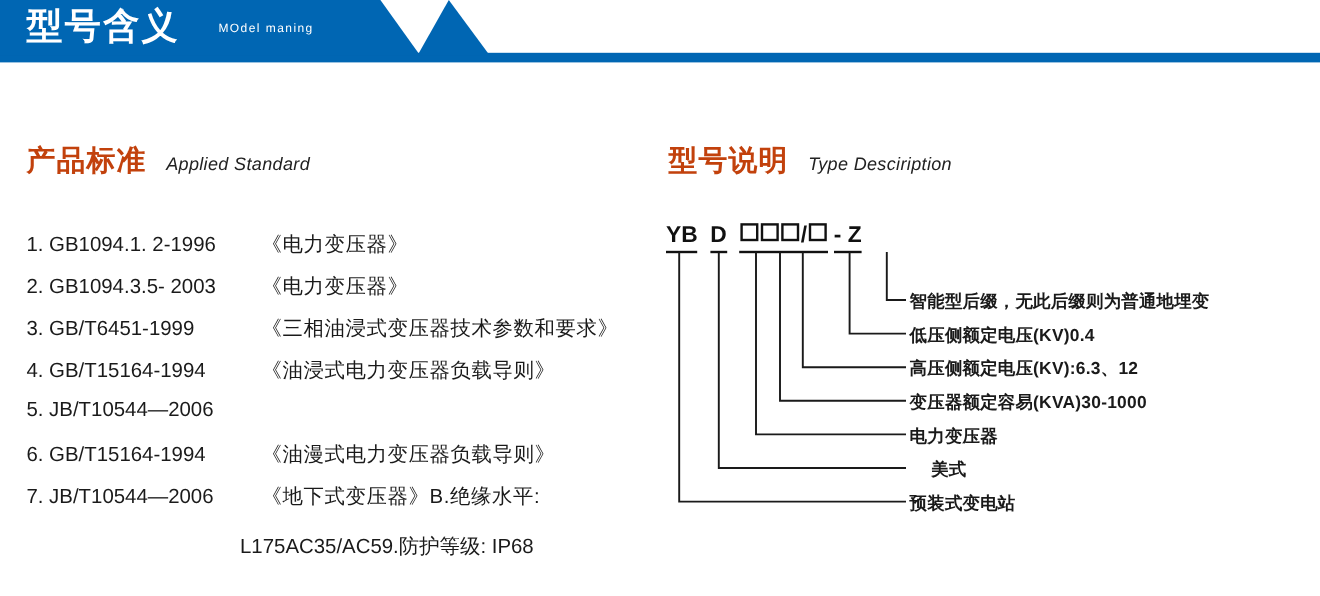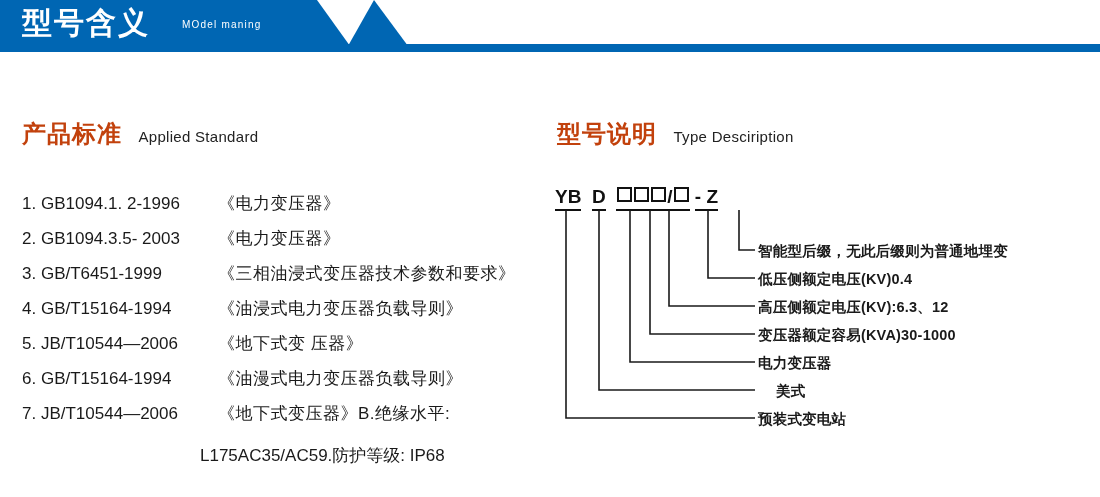--- a/index.html
+++ b/index.html
@@ -74,20 +74,21 @@
     font-weight: 700;
     color: #c2410c;
     letter-spacing: 1px;
   }
   .sec-heading .en {
     font-size: 15px;
     font-weight: 400;
     color: #222222;
     margin-left: 12px;
     letter-spacing: 0.3px;
+    font-style: italic;
   }
   #standards-heading { left: 22px; top: 118px; }
   #type-heading      { left: 557px; top: 118px; }
 
   
   .std-list {
     position: absolute;
     left: 22px;
     top: 192px;
     width: 520px;
@@ -185,21 +186,20 @@
   <div class="std-item">
     <span class="std-code"><span>3.</span>&nbsp;<span>GB/T6451-1999</span></span>
     <span class="std-name">《三相油浸式变压器技术参数和要求》</span>
   </div>
   <div class="std-item">
     <span class="std-code"><span>4.</span>&nbsp;<span>GB/T15164-1994</span></span>
     <span class="std-name">《油浸式电力变压器负载导则》</span>
   </div>
   <div class="std-item">
     <span class="std-code"><span>5.</span>&nbsp;<span>JB/T10544—2006</span></span>
-    <span class="std-name">《地下式变 压器》</span>
   </div>
   <div class="std-item">
     <span class="std-code"><span>6.</span>&nbsp;<span>GB/T15164-1994</span></span>
     <span class="std-name">《油漫式电力变压器负载导则》</span>
   </div>
   <div class="std-item">
     <span class="std-code"><span>7.</span>&nbsp;<span>JB/T10544—2006</span></span>
     <span class="std-name">《地下式变压器》B.绝缘水平:</span>
   </div>
 </div>

